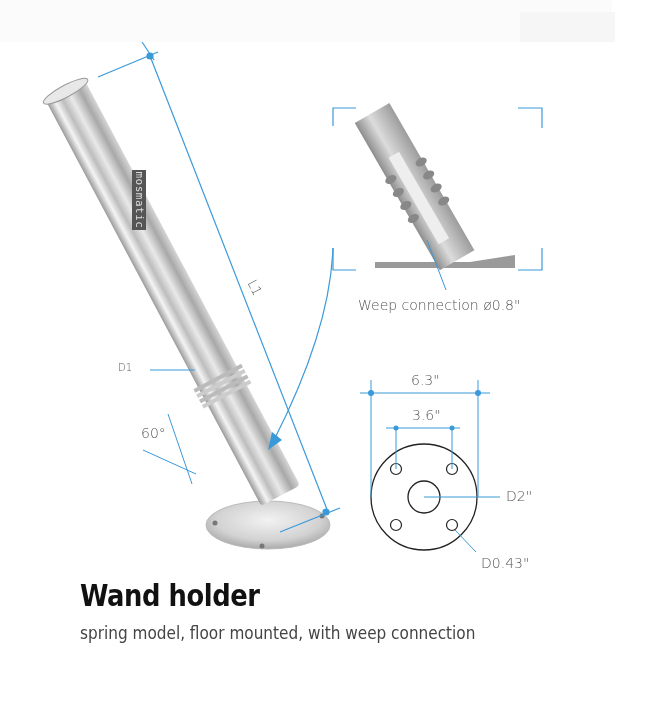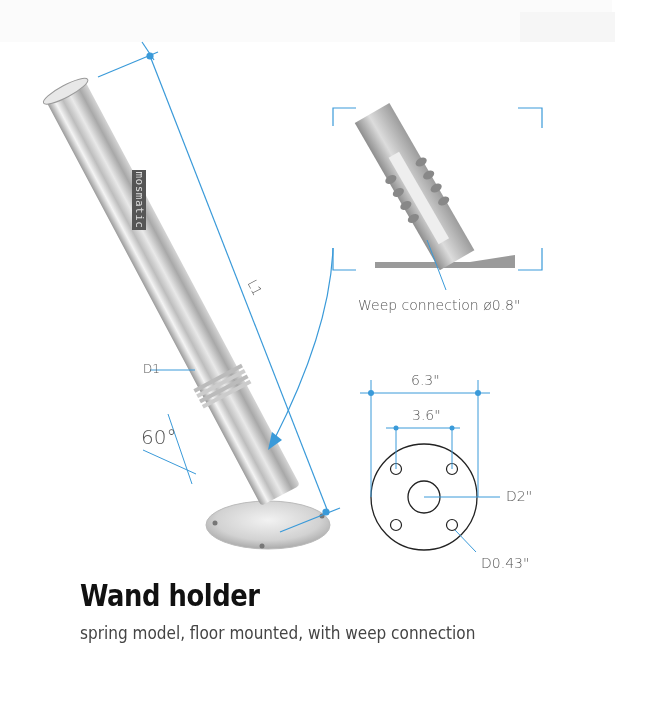--- a/index.html
+++ b/index.html
@@ -124,22 +124,22 @@
         <circle cx="478" cy="393" r="3"></circle>
       <circle cx="396" cy="428" r="2.5"></circle>
         <circle cx="452" cy="428" r="2.5"></circle>
     </g>
   </g>
 </svg>
 
 <div class="brand" style="left:146px;top:170px;">mosmatic</div>
 
 <div class="lbl" style="left:247px;top:280px;transform:rotate(62deg);">L1</div>
-<div class="lbl" style="left:143px;top:362px;font-size:12px;">D1</div>
-<div class="lbl" style="left:141px;top:425px;font-size:20px;">60°</div>
+<div class="lbl" style="left:118px;top:362px;font-size:10px;">D1</div>
+<div class="lbl" style="left:141px;top:425px;font-size:14px;">60°</div>
 <div class="lbl" style="left:358px;top:297px;font-size:14px;">Weep connection ø0.8"</div>
 <div class="lbl" style="left:411px;top:372px;font-size:14px;">6.3"</div>
 <div class="lbl" style="left:412px;top:407px;font-size:14px;">3.6"</div>
 <div class="lbl" style="left:506px;top:488px;font-size:14px;">D2"</div>
 <div class="lbl" style="left:481px;top:555px;font-size:14px;">D0.43"</div>
 
 <div class="title">Wand holder</div>
 <div class="subtitle">spring model, floor mounted, with weep connection</div>
 
 </body></html>

